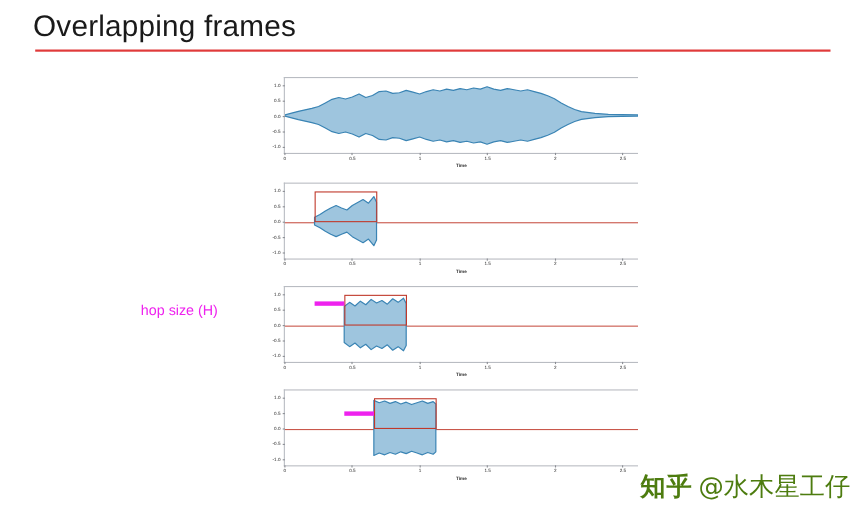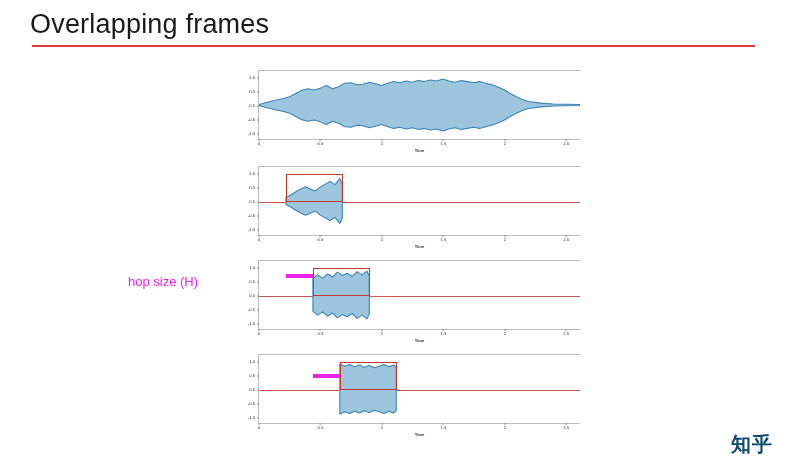--- a/index.html
+++ b/index.html
@@ -164,22 +164,22 @@
     color: #ee22ee;
     white-space: nowrap;
     line-height: 1;
   }
 
   
   #watermark {
     position: absolute;
     right: 12px;
     bottom: 14px;
-    font-size: 20px;
-    color: #0c4a6e;
+    font-size: 23px;
+    color: #4d7c0f;
     white-space: nowrap;
     display: flex;
     align-items: center;
     gap: 5px;
     font-family: "DejaVu Sans", sans-serif;
   }
   #watermark .zhihu-mark { font-weight: bold; letter-spacing: 1px; }
 </style>
 </head>
 <body>
@@ -315,13 +315,14 @@
         <div class="xtick-mark" style="left: 307.252px;"></div>
         <div class="xaxis-label">Time</div>
       </div>
     </div>
 </div>
 
 <div id="hop-size-label">hop size (H)</div>
 
 <div id="watermark">
   <span class="zhihu-mark">知乎</span>
+  <span>@水木星工仔</span>
 </div>
 
 </body></html>

